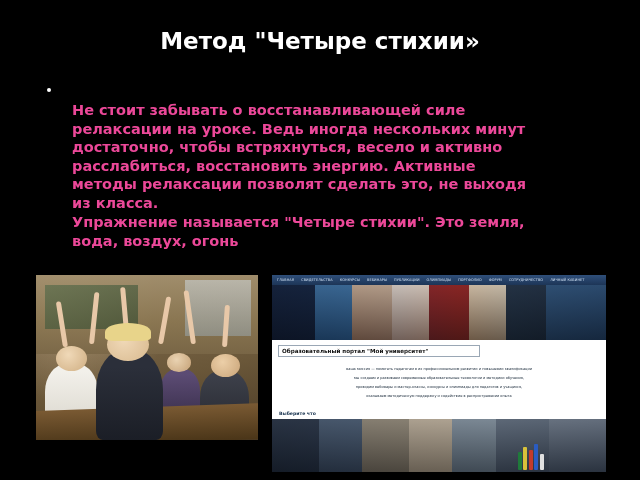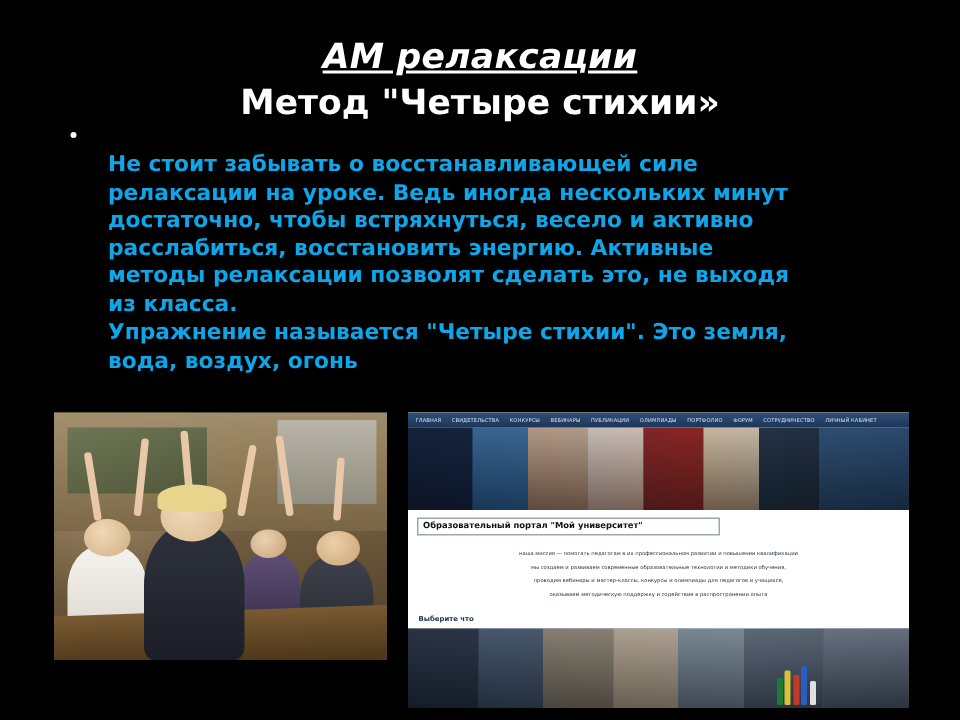--- a/index.html
+++ b/index.html
@@ -53,21 +53,21 @@
   }
   .body-text {
     position: absolute;
     left: 72px;
     top: 101px;
     width: 470px;
     font-size: 14.5px;
     line-height: 18.5px;
     font-weight: bold;
     text-align: left;
-    color: #0ea5e9;
+    color: #ec4899;
   }
   .body-text p {
     margin: 0;
   }
   .body-text p.second {
     margin-top: 1px;
   }
 
   
   .photo-left {
@@ -313,21 +313,20 @@
     width: 4px;
     border-radius: 1px;
   }
 </style>
 </head>
 <body>
 
 <div class="slide">
 
   <div class="title-block">
-    <div class="title-line1">АМ релаксации</div>
     <div class="title-line2">Метод "Четыре стихии»</div>
   </div>
 
   <div class="bullet-dot"></div>
 
   <div class="body-text">
     <p>Не стоит забывать о восстанавливающей силе релаксации на уроке. Ведь иногда нескольких минут достаточно, чтобы встряхнуться, весело и активно расслабиться, восстановить энергию. Активные методы релаксации позволят сделать это, не выходя из класса.</p>
     <p class="second"> Упражнение называется "Четыре стихии". Это земля, вода, воздух, огонь</p>
   </div>
 

